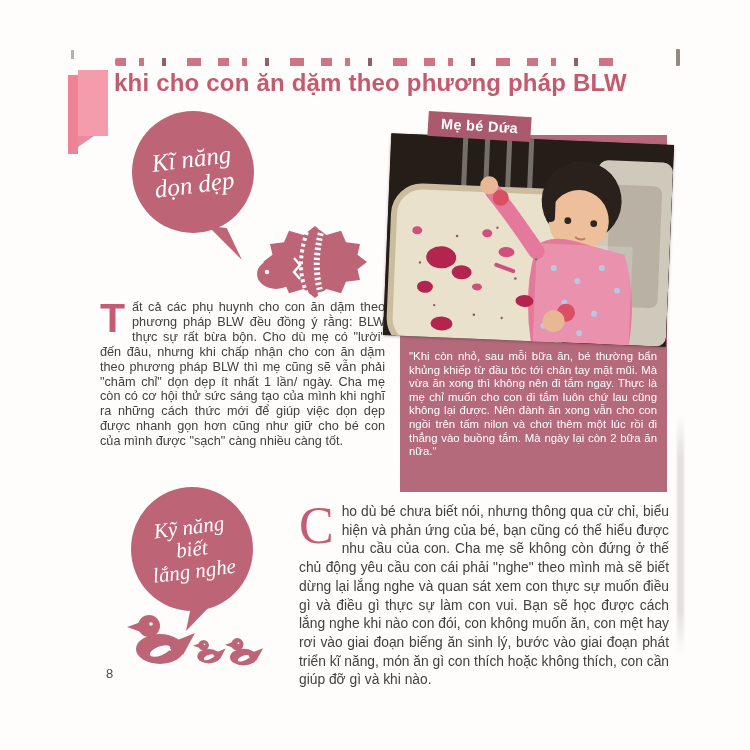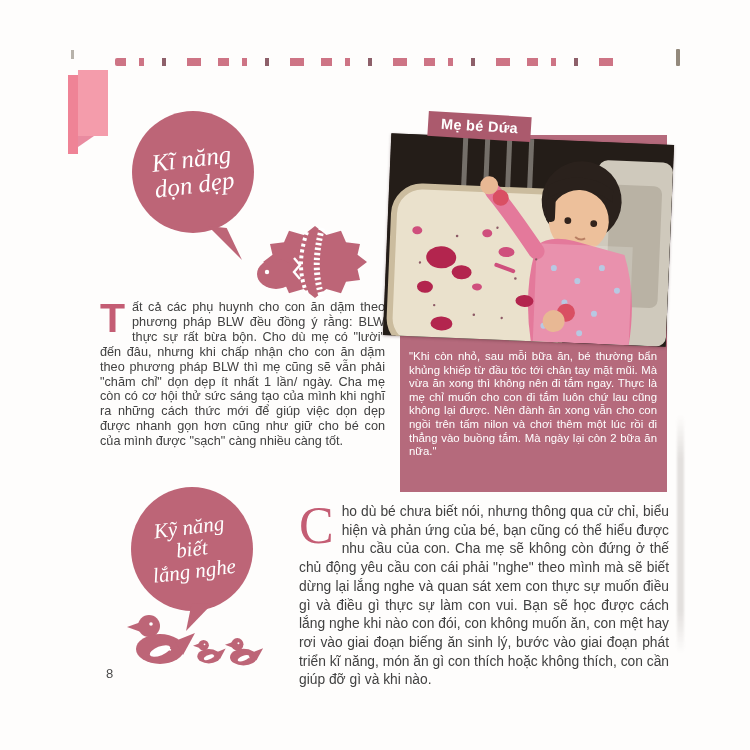--- a/index.html
+++ b/index.html
@@ -76,20 +76,21 @@
   <div class="abs mark-right"></div>
   <div class="abs edge-shadow"></div>
 
   <div>
     <div class="abs tab-strip"></div>
     <div class="abs tab-main"></div>
     <div class="abs tab-fold"></div>
   </div>
 
   <div class="abs clipped-line"></div>
+  <div class="abs title">khi cho con ăn dặm theo phương pháp BLW</div>
 
   <div class="abs bubble bubble1">
     <div class="bubble-text">
       <span>Kĩ năng</span>
       <span>dọn dẹp</span>
     </div>
   </div>
   <div class="abs tail1"></div>
 
   <svg class="abs illu" style="left:250px;top:220px;width:122px;height:82px;" viewBox="0 0 122 82">

